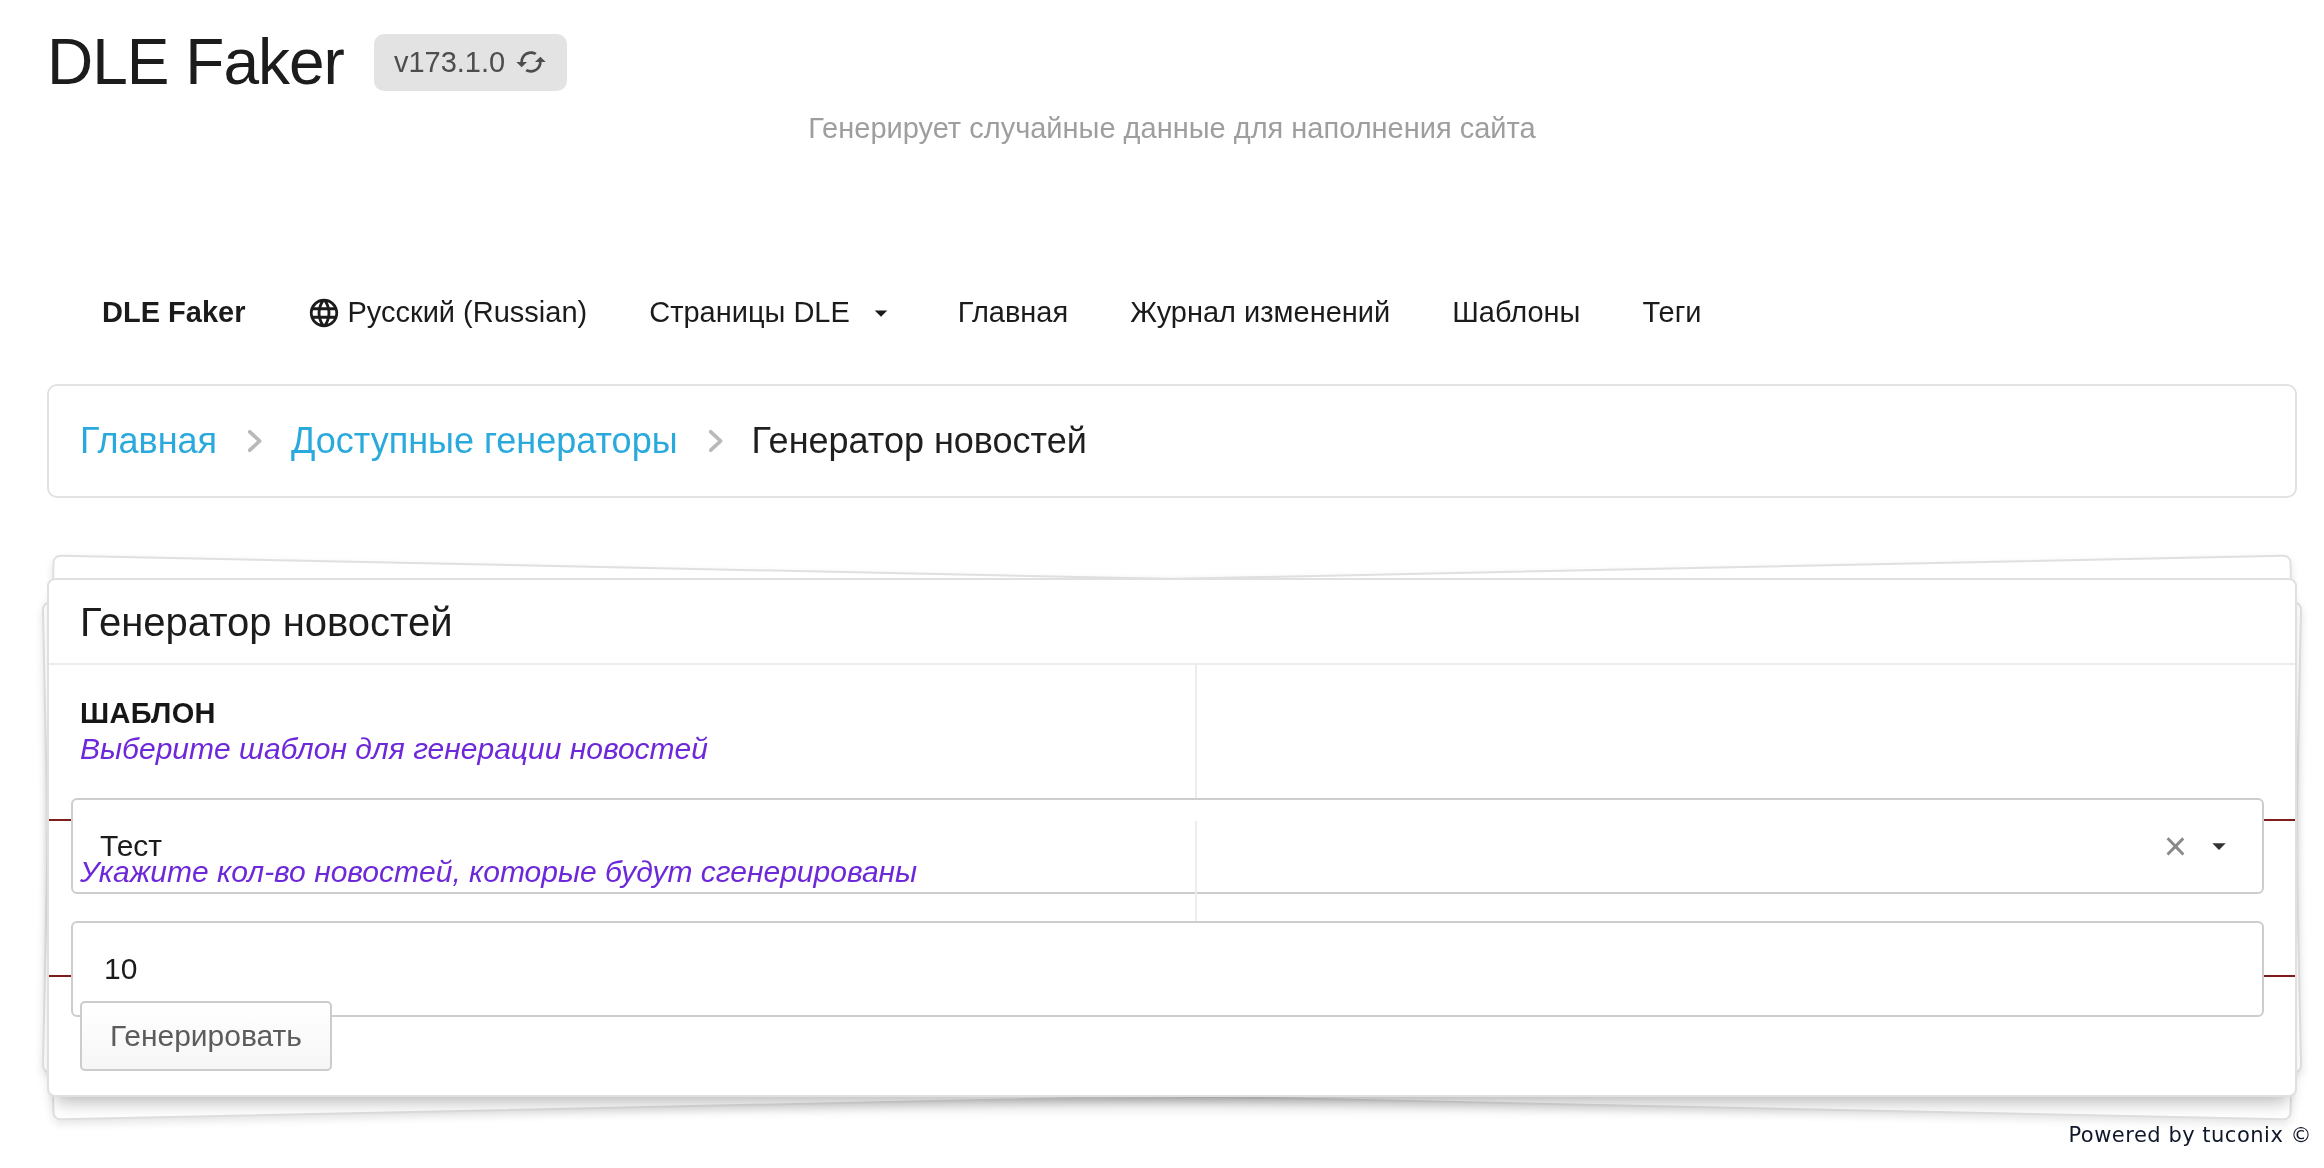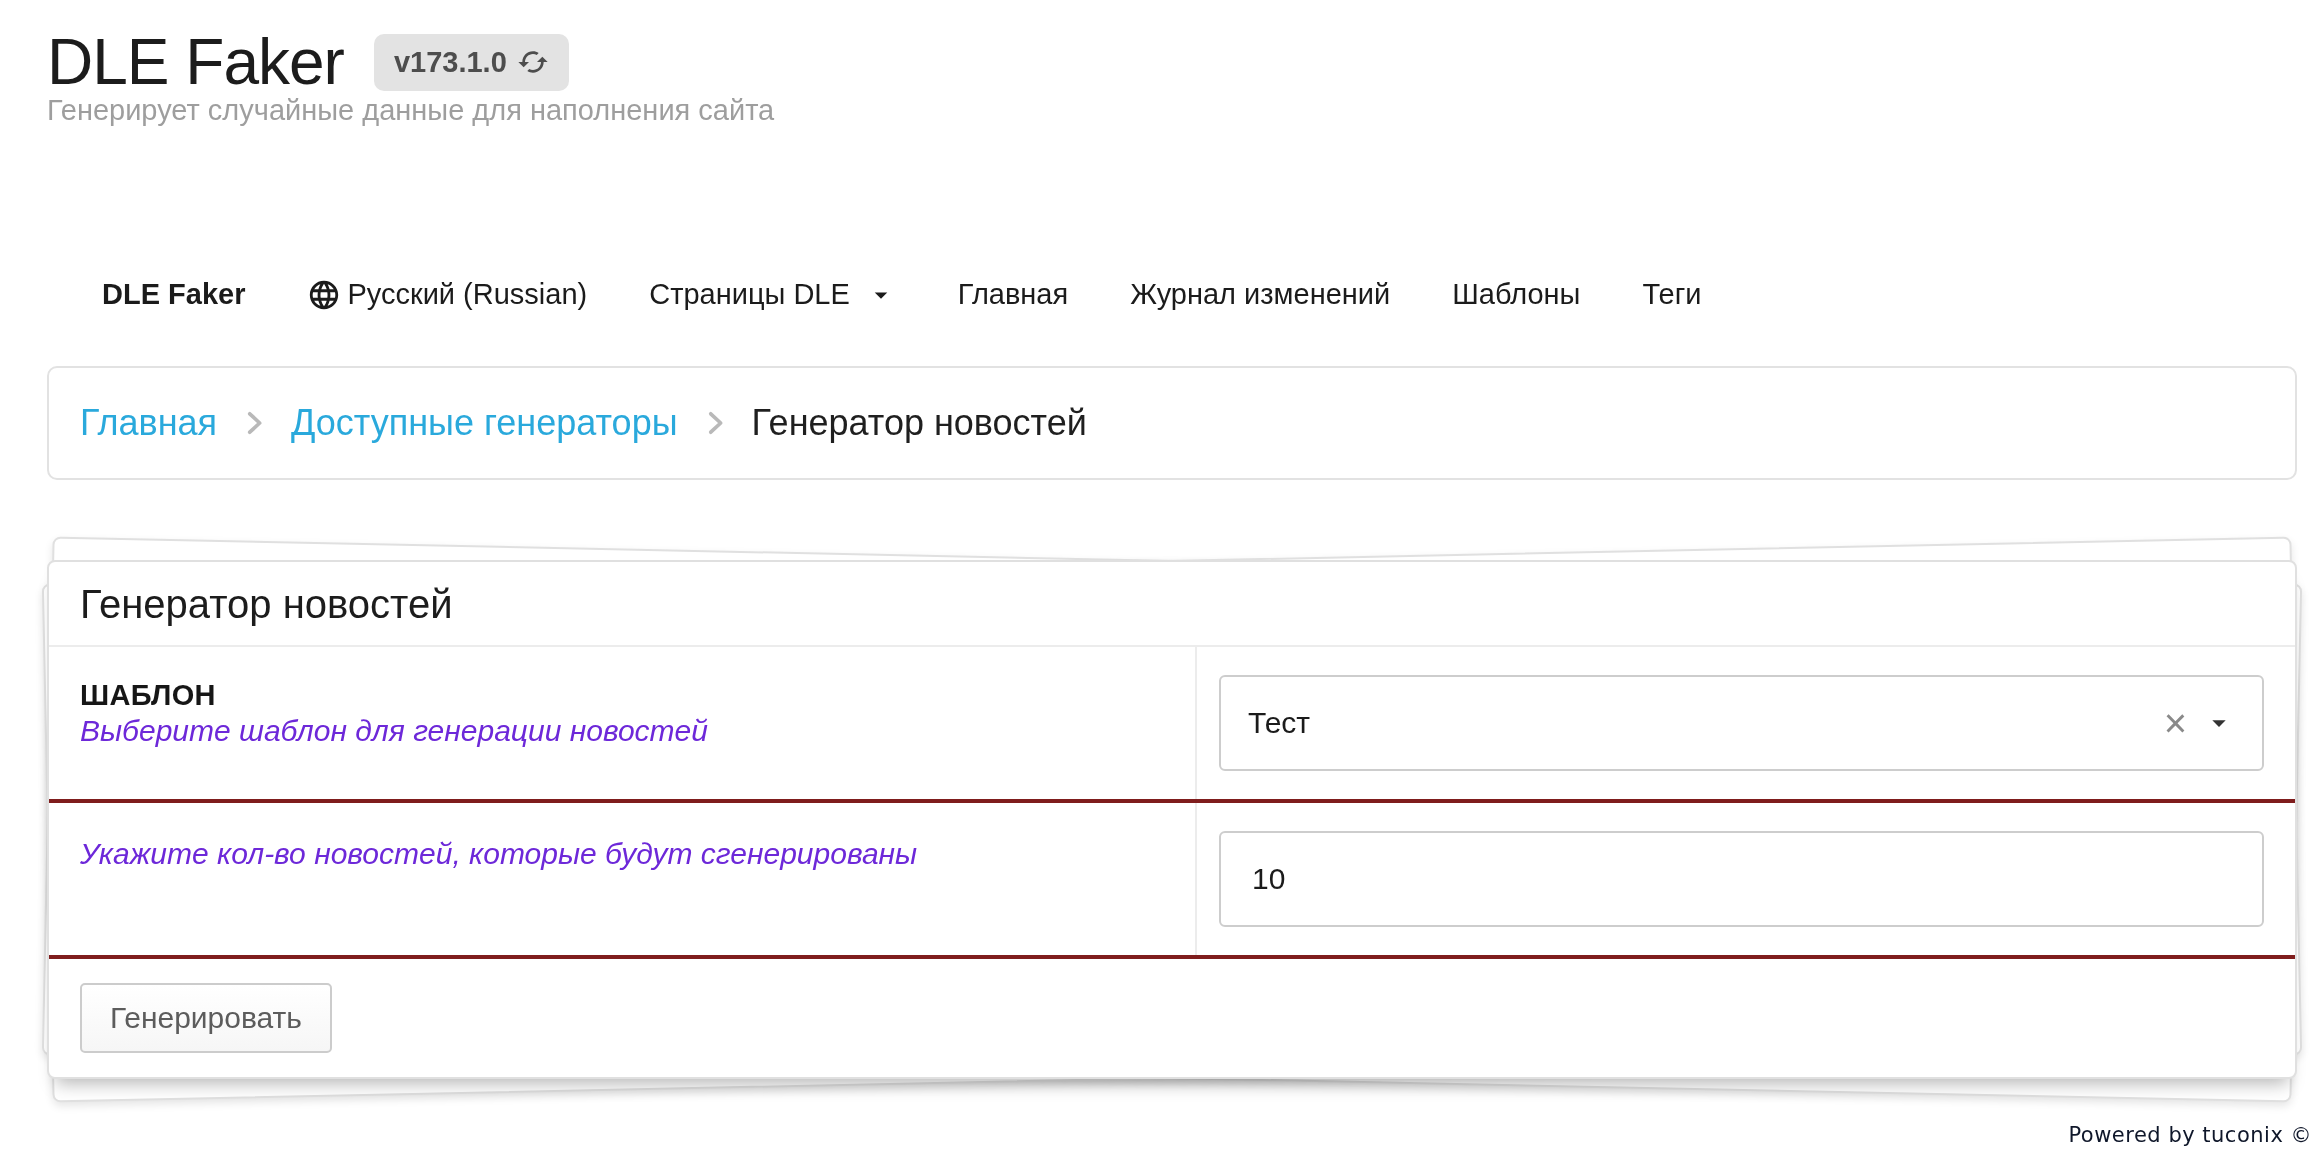--- a/index.html
+++ b/index.html
@@ -15,22 +15,22 @@
 
   
   .header { padding-top: 30px; }
   .title-row { display: flex; align-items: center; gap: 30px; }
   .app-title { margin: 0; font-size: 64px; font-weight: 400; letter-spacing: -1px; line-height: 1; color: #1c1c1c; }
   .version-badge {
     display: inline-flex; align-items: center; gap: 10px;
     background: #e3e3e3; border-radius: 10px;
     padding: 12px 20px; cursor: pointer;
   }
-  .version-badge .ver { font-size: 29px; font-weight: 700; color: #4d4d4d; }
-  .subtitle { font-size: 29px; color: #9e9e9e; }
+  .version-badge .ver { font-size: 29px; font-weight: 400; color: #4d4d4d; }
+  .subtitle { margin-top: 18px; font-size: 29px; color: #9e9e9e; text-align: center; }
 
   
   .nav { display: flex; align-items: stretch; height: 95px; margin-top: 120px; margin-left: 55px; }
   .nav-item {
     display: flex; align-items: center; font-size: 29px; color: #1b1b1b;
     margin-right: 62px; cursor: pointer; white-space: nowrap;
   }
   .nav-item.brand { font-weight: 700; }
   .nav-item .globe { margin-right: 6px; }
   .nav-item .nav-caret { margin-left: 16px; }
@@ -59,21 +59,21 @@
   .card {
     position: relative; height: 100%;
     background: #fff; border: 2px solid #e0e0e0; border-radius: 8px;
     box-shadow: 0 14px 16px -9px rgba(0,0,0,0.28);
     display: flex; flex-direction: column;
   }
   .card-title {
     margin: 0; font-size: 40px; font-weight: 400; color: #1c1c1c;
     padding: 20px 31px 18px; border-bottom: 2px solid #ececec;
   }
-  .row { display: flex; border-bottom: 4px solid #7f1d1d; min-height: 156px; }
+  .row { display: flex; border-bottom: 2px solid #7f1d1d; min-height: 156px; flex-direction: column; }
   .row-left { width: 1148px; padding: 32px 40px 32px 31px; border-right: 2px solid #ececec; }
   .field-label { font-size: 29px; font-weight: 700; color: #161616; letter-spacing: 0.3px; }
   .field-desc { margin-top: 2px; font-size: 30px; font-style: italic; color: #6d28d9; }
   .row-right { flex: 1; display: flex; align-items: center; padding: 0 31px 0 22px; }
   .control {
     width: 100%; height: 96px;
     border: 2px solid #cdcdcd; border-radius: 6px; background: #fff;
     display: flex; align-items: center; padding: 0 27px;
     font-size: 30px; color: #1b1b1b;
     font-family: "Liberation Sans", sans-serif;

